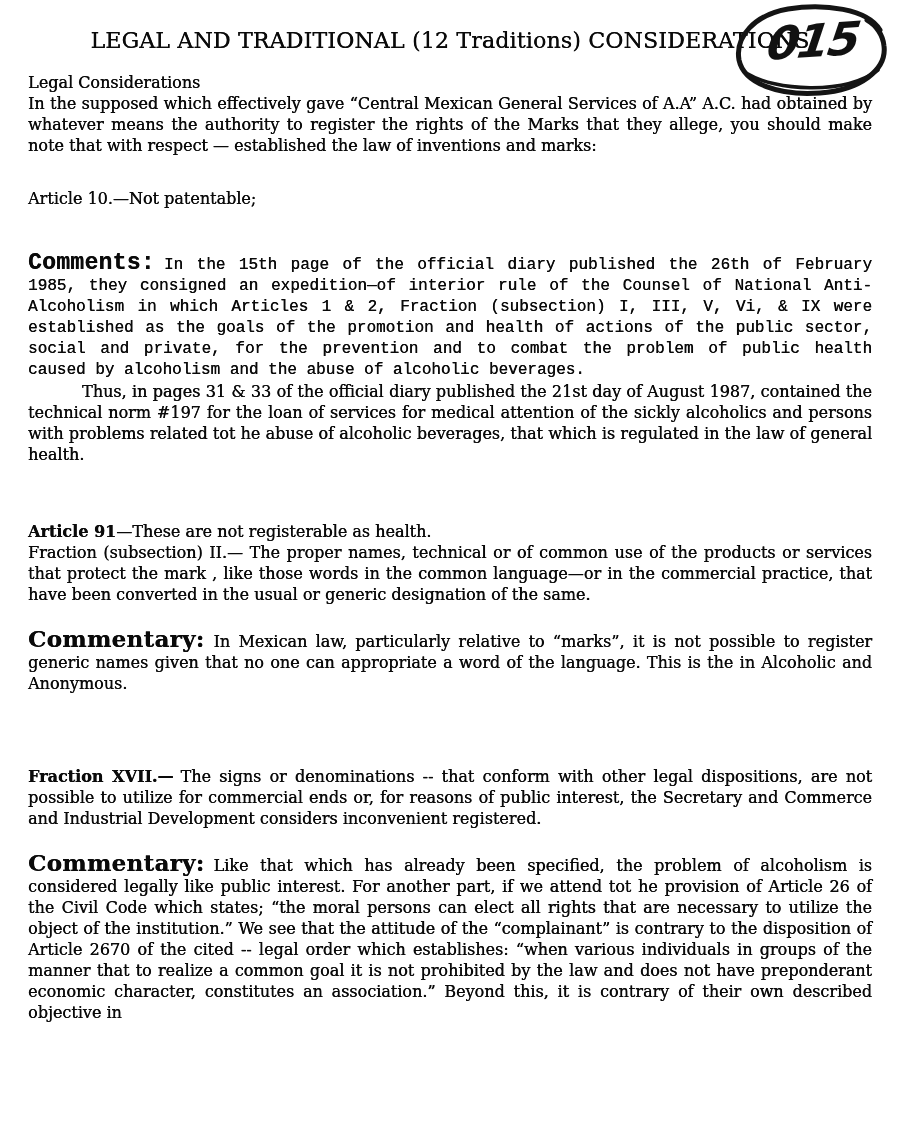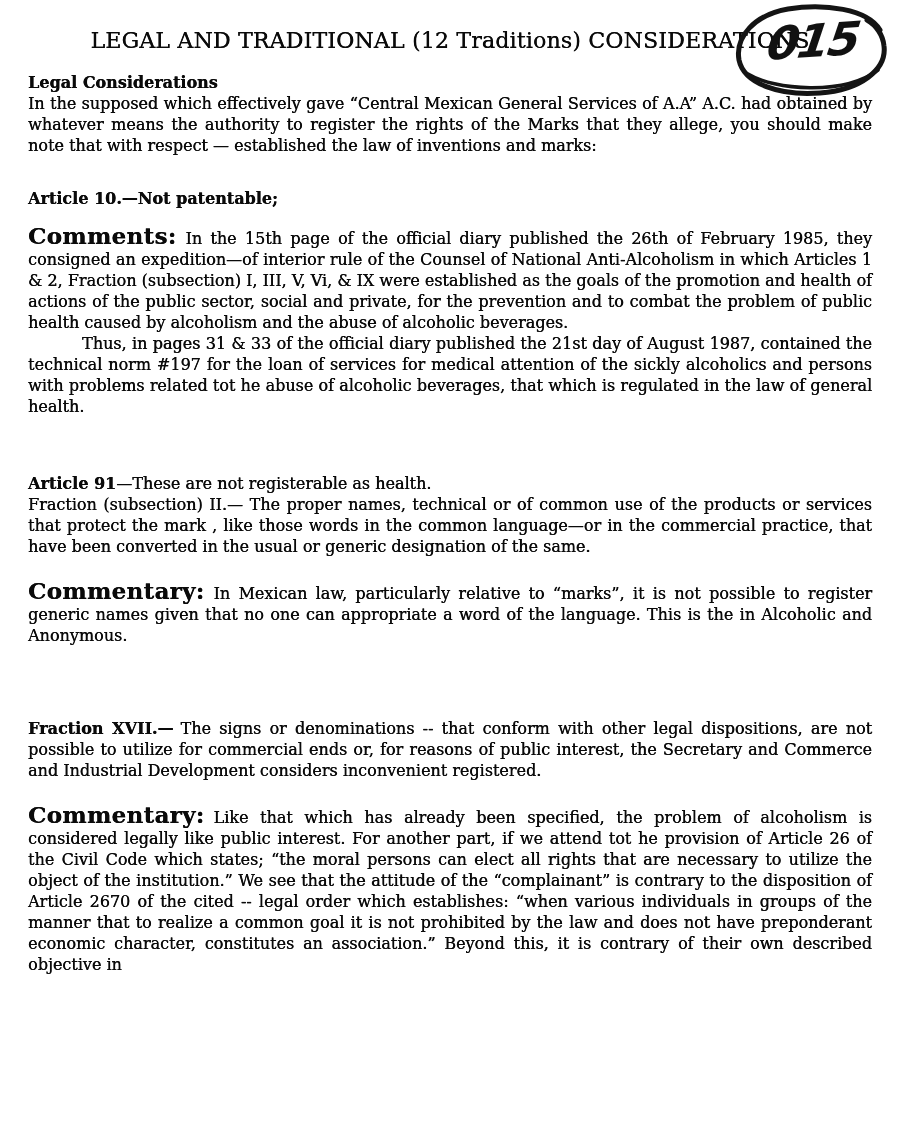--- a/index.html
+++ b/index.html
@@ -26,32 +26,32 @@
     font-size: 22px;
     letter-spacing: 0.2px;
     margin: 0 60px 16px 60px;
     white-space: nowrap;
   }
   p {
     margin: 0;
     text-align: justify;
   }
   .b { font-weight: bold; }
-  .heading-line { font-weight: bold; text-align: left; }
+  .heading-line { font-weight: normal; text-align: left; }
   .lead {
     font-weight: bold;
     font-size: 23px;
     line-height: 21px;
     letter-spacing: 0.3px;
     margin-right: 9px;
   }
   .indent { text-indent: 54px; }
   .mt-legal   { margin-top: 21px; }
   .mt-art10   { margin-top: 32px; }
-  .mt-comments{ margin-top: 16px; }
+  .mt-comments{ margin-top: 44px; font-family: Liberation Mono, monospace; }
   .mt-art91   { margin-top: 56px; }
   .mt-comm1   { margin-top: 23px; }
   .mt-frac17  { margin-top: 72px; }
   .mt-comm2   { margin-top: 23px; }
   .stamp {
     position: absolute;
     top: 2px;
     right: 6px;
     width: 162px;
     height: 96px;

